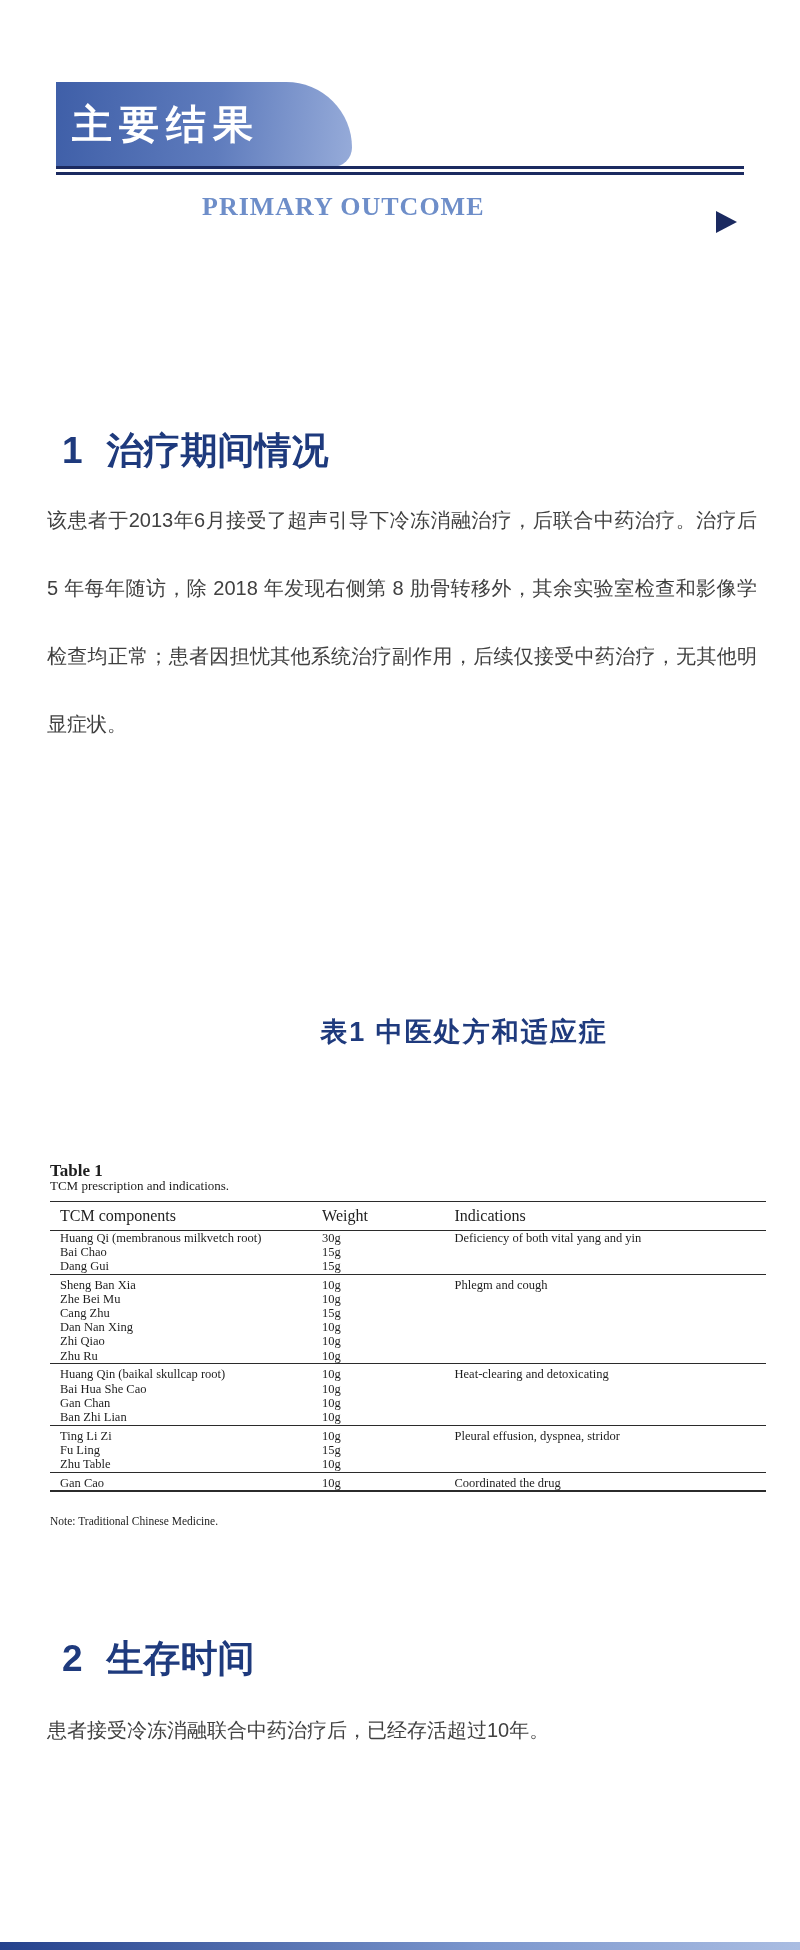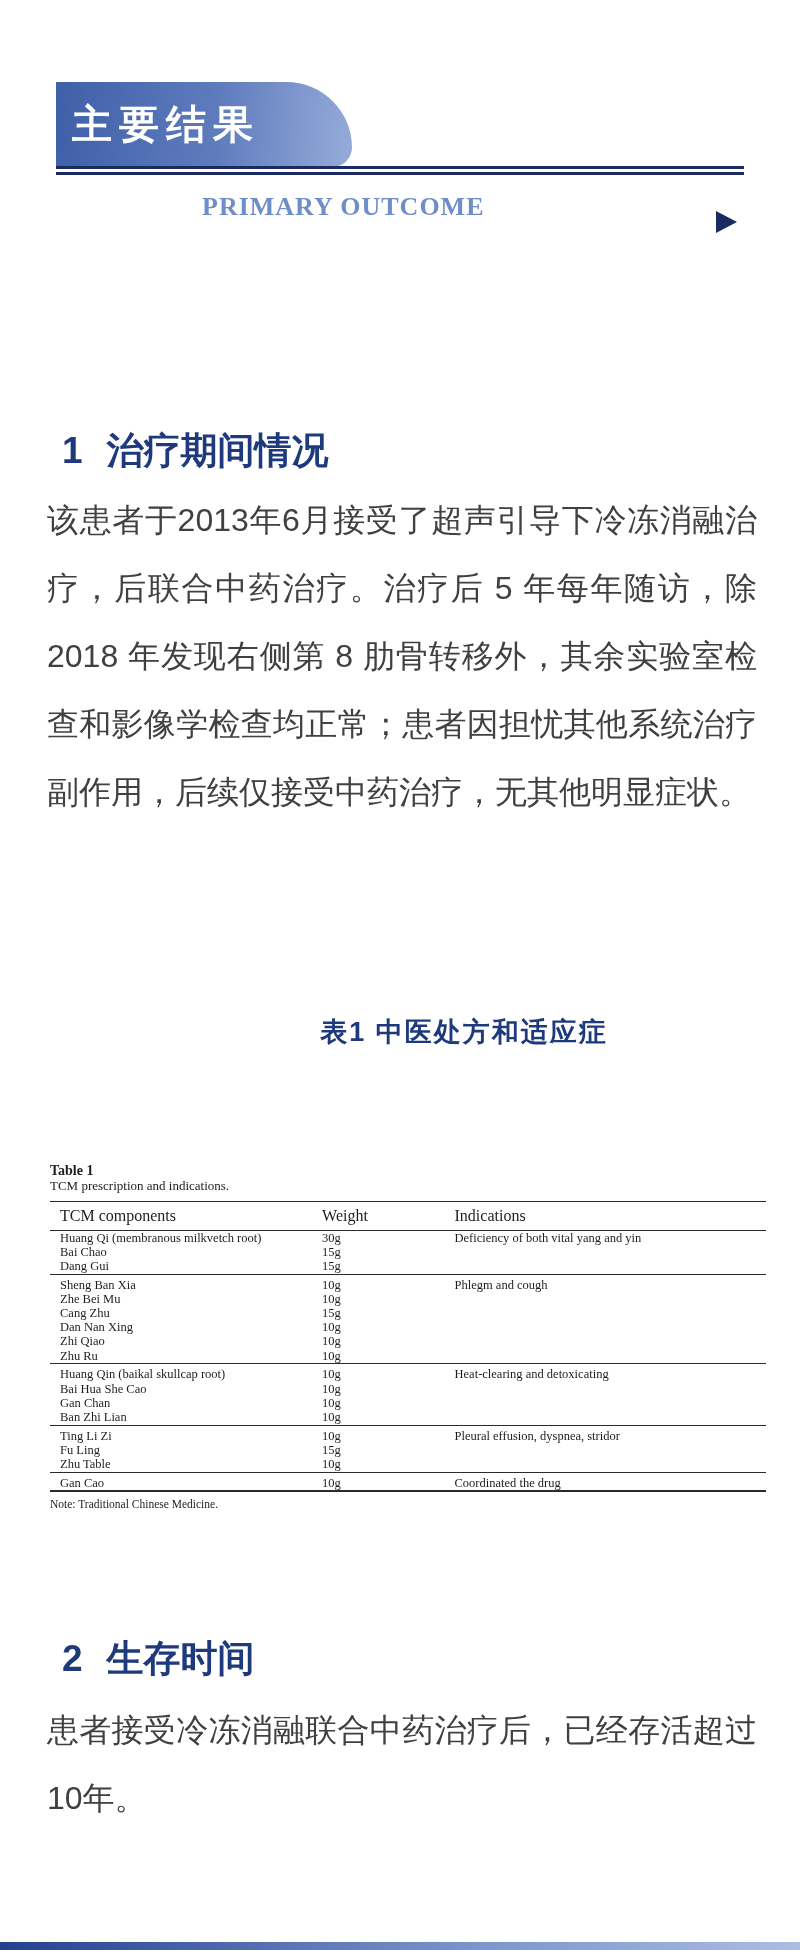--- a/index.html
+++ b/index.html
@@ -37,50 +37,50 @@
   .section-heading {
     position:absolute; left:62px; font-size:37px; font-weight:bold;
     color:#1e3a7d; white-space:nowrap;
   }
   .section-heading .num { margin-right:24px; }
   #sec1-heading { top:426px; }
   #sec2-heading { top:1634px; }
   
   .body-para {
     position:absolute; left:47px; width:710px;
-    font-size:32px; line-height:68px; color:#404040;
+    font-size:20px; line-height:68px; color:#404040;
     text-align:justify; text-justify:inter-ideograph;
   }
   #para1 { top:486px; }
   #para2 { top:1696px; }
   
   .table-caption {
     position:absolute; left:18px; top:1014px; width:800px; text-align:center;
     font-size:27px; font-weight:bold; color:#1e3a7d; letter-spacing:2px;margin-left:46px;
   }
   
   .figure {
     position:absolute; left:50px; top:1163px; width:716px;
     font-family:"Liberation Serif", serif; color:#1d1d1d;
   }
-  .fig-label { font-size:14px; font-weight:bold; line-height:15px; }
+  .fig-label { font-size:17px; font-weight:bold; line-height:15px; }
   .fig-sub   { font-size:13px; line-height:16px; margin-bottom:7px; }
   .tcm-table { width:100%; border-collapse:collapse; font-size:12.5px;
                border-bottom:2.5px solid #2b2b2b; }
   .tcm-table col.c1 { width:38%; } .tcm-table col.c2 { width:18.5%; } .tcm-table col.c3 { width:43.5%; }
   .tcm-table th {
     text-align:left; font-weight:normal; font-size:16px;
     border-top:1.5px solid #2b2b2b; border-bottom:1.5px solid #2b2b2b;
     padding:5px 0;
   }
   .tcm-table th:first-child, .tcm-table td:first-child { padding-left:10px; }
   .tcm-table td { padding:0.5px 0; line-height:13.2px; vertical-align:top; }
   .tcm-table tr.group-start td { border-top:1.3px solid #2b2b2b; padding-top:4px; }
   .tcm-table tr.group-end td { }
-  .fig-note { font-size:11.5px; margin-top:5px; line-height:14px; }
+  .fig-note { font-size:11.5px; margin-top:22px; line-height:14px; }
   
   .bottom-bar {
     position:absolute; left:0; top:1942px; width:800px; height:8px;
     background:linear-gradient(90deg, #24418c 0%, #7b96cd 60%, #aabde2 100%);
   }
 </style>
 </head>
 <body>
 
 <div class="page">

